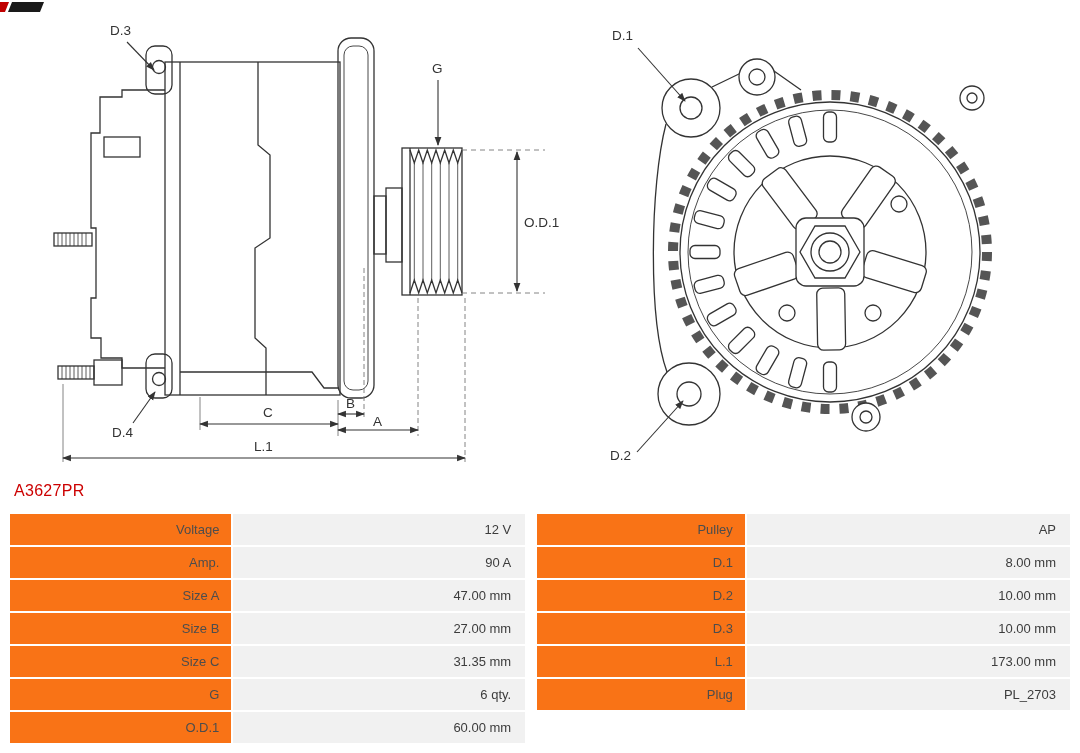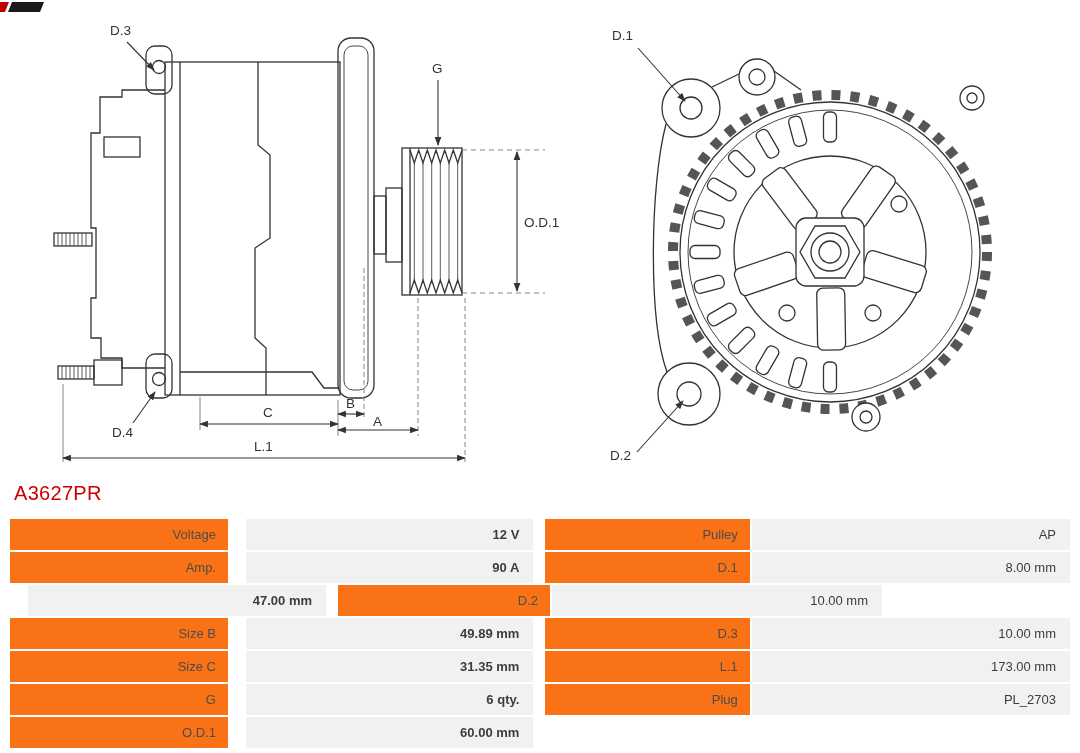--- a/index.html
+++ b/index.html
@@ -5,35 +5,35 @@
   html,body{margin:0;padding:0;}
   body{
     width:1080px;height:753px;position:relative;overflow:hidden;
     background:#ffffff;
     font-family:"Liberation Sans", sans-serif;
   }
   .logo-fragment{position:absolute;top:0;left:0;}
   .diagram{display:block;}
   .part-number{
     color:#cc0000;
-    font-size:20px;
+    font-size:16px;
     margin:4px 0 14px 14px;
     letter-spacing:0.3px;
   }
   .specs{margin:0 10px;}
   .spec-row{display:flex;height:31px;margin-bottom:2px;}
   .cell{
     box-sizing:border-box;
     display:flex;align-items:center;justify-content:flex-end;
     font-size:13px;
   }
   .cell.label{background:#f97316;color:#4d4d4d;padding-right:12px;}
   .cell.value{background:#f1f1f1;color:#3c3c3c;padding-right:14px;}
   .c1{width:226px;}
-  .c2{width:298px;margin-left:18px;font-weight:bold;}
+  .c2{width:298px;margin-left:2px;}
   .c3{width:212px;margin-left:12px;}
   .c4{width:330px;margin-left:2px;}
   .cell.empty{background:transparent;}
   .lbl{
     font-family:"Liberation Sans", sans-serif;
     font-size:13.5px;fill:#333;stroke:none;
   }
 </style>
 </head>
 <body>
@@ -203,27 +203,28 @@
     <div class="cell label c3">Pulley</div>
     <div class="cell value c4">AP</div>
   </div>
   <div class="spec-row">
     <div class="cell label c1">Amp.</div>
     <div class="cell value c2">90 A</div>
     <div class="cell label c3">D.1</div>
     <div class="cell value c4">8.00 mm</div>
   </div>
   <div class="spec-row">
+    <div class="cell label c1">Size A</div>
     <div class="cell value c2">47.00 mm</div>
     <div class="cell label c3">D.2</div>
     <div class="cell value c4">10.00 mm</div>
   </div>
   <div class="spec-row">
     <div class="cell label c1">Size B</div>
-    <div class="cell value c2">49.89 mm</div>
+    <div class="cell value c2">27.00 mm</div>
     <div class="cell label c3">D.3</div>
     <div class="cell value c4">10.00 mm</div>
   </div>
   <div class="spec-row">
     <div class="cell label c1">Size C</div>
     <div class="cell value c2">31.35 mm</div>
     <div class="cell label c3">L.1</div>
     <div class="cell value c4">173.00 mm</div>
   </div>
   <div class="spec-row">

